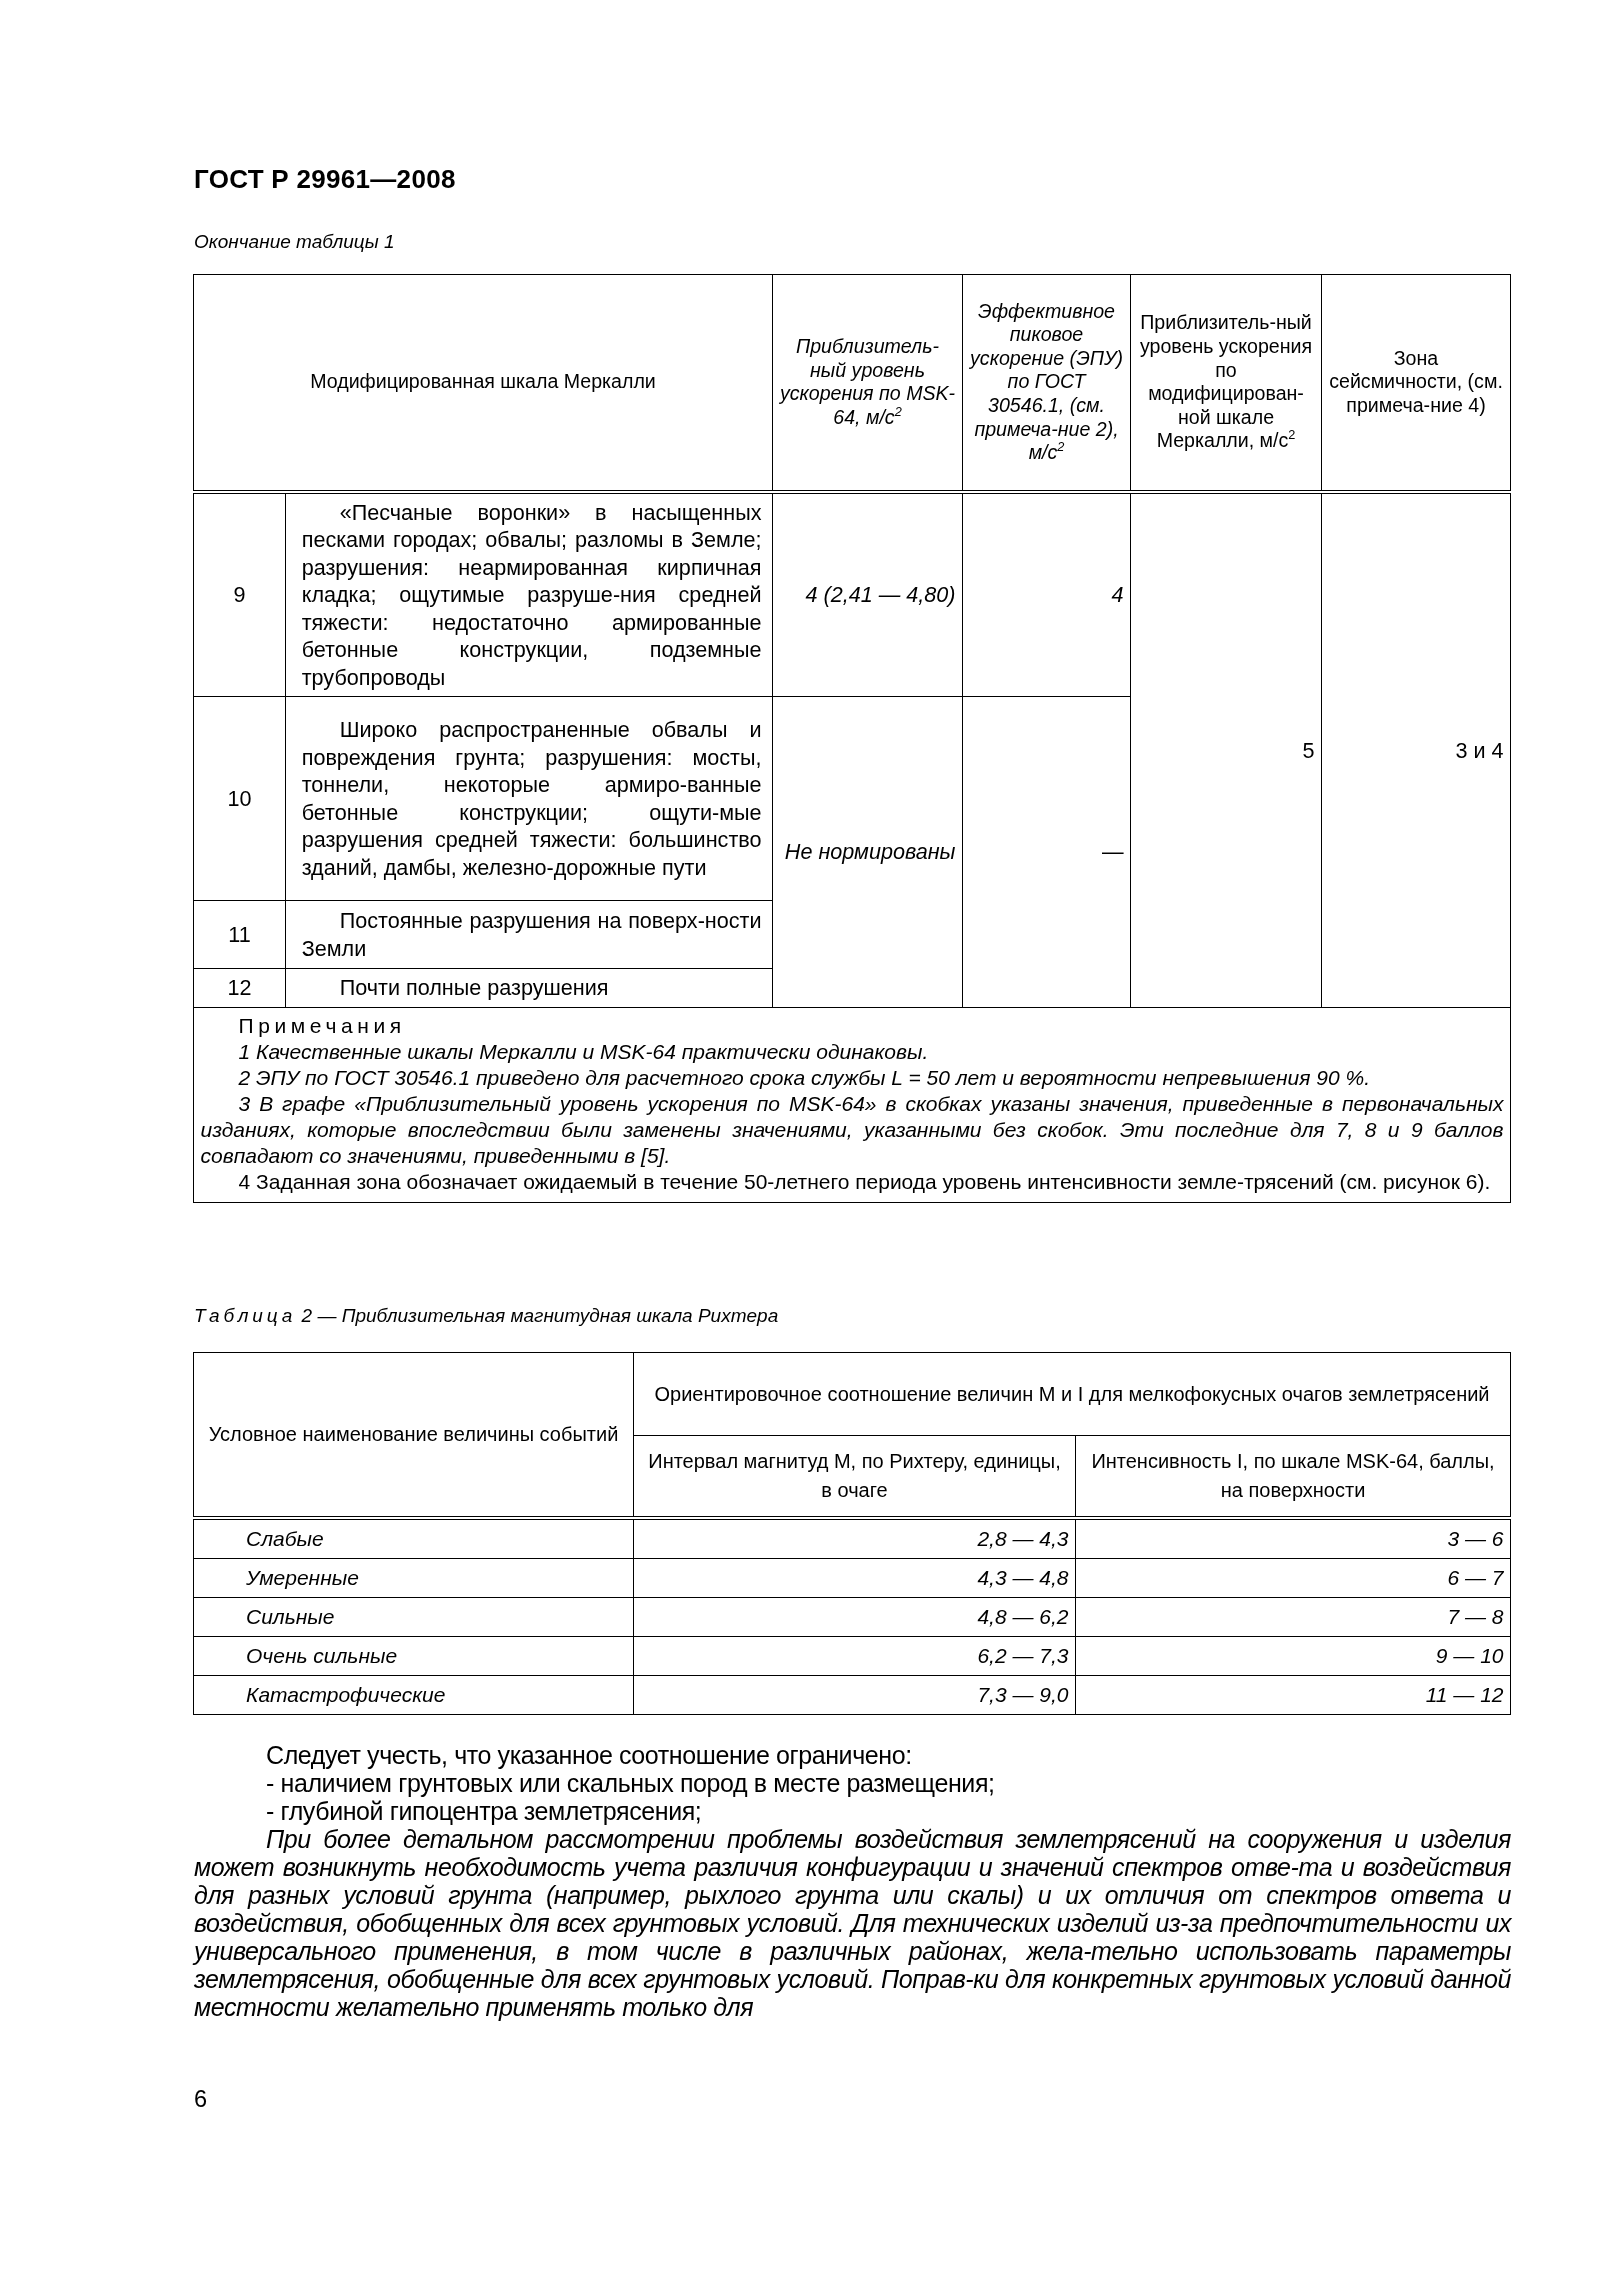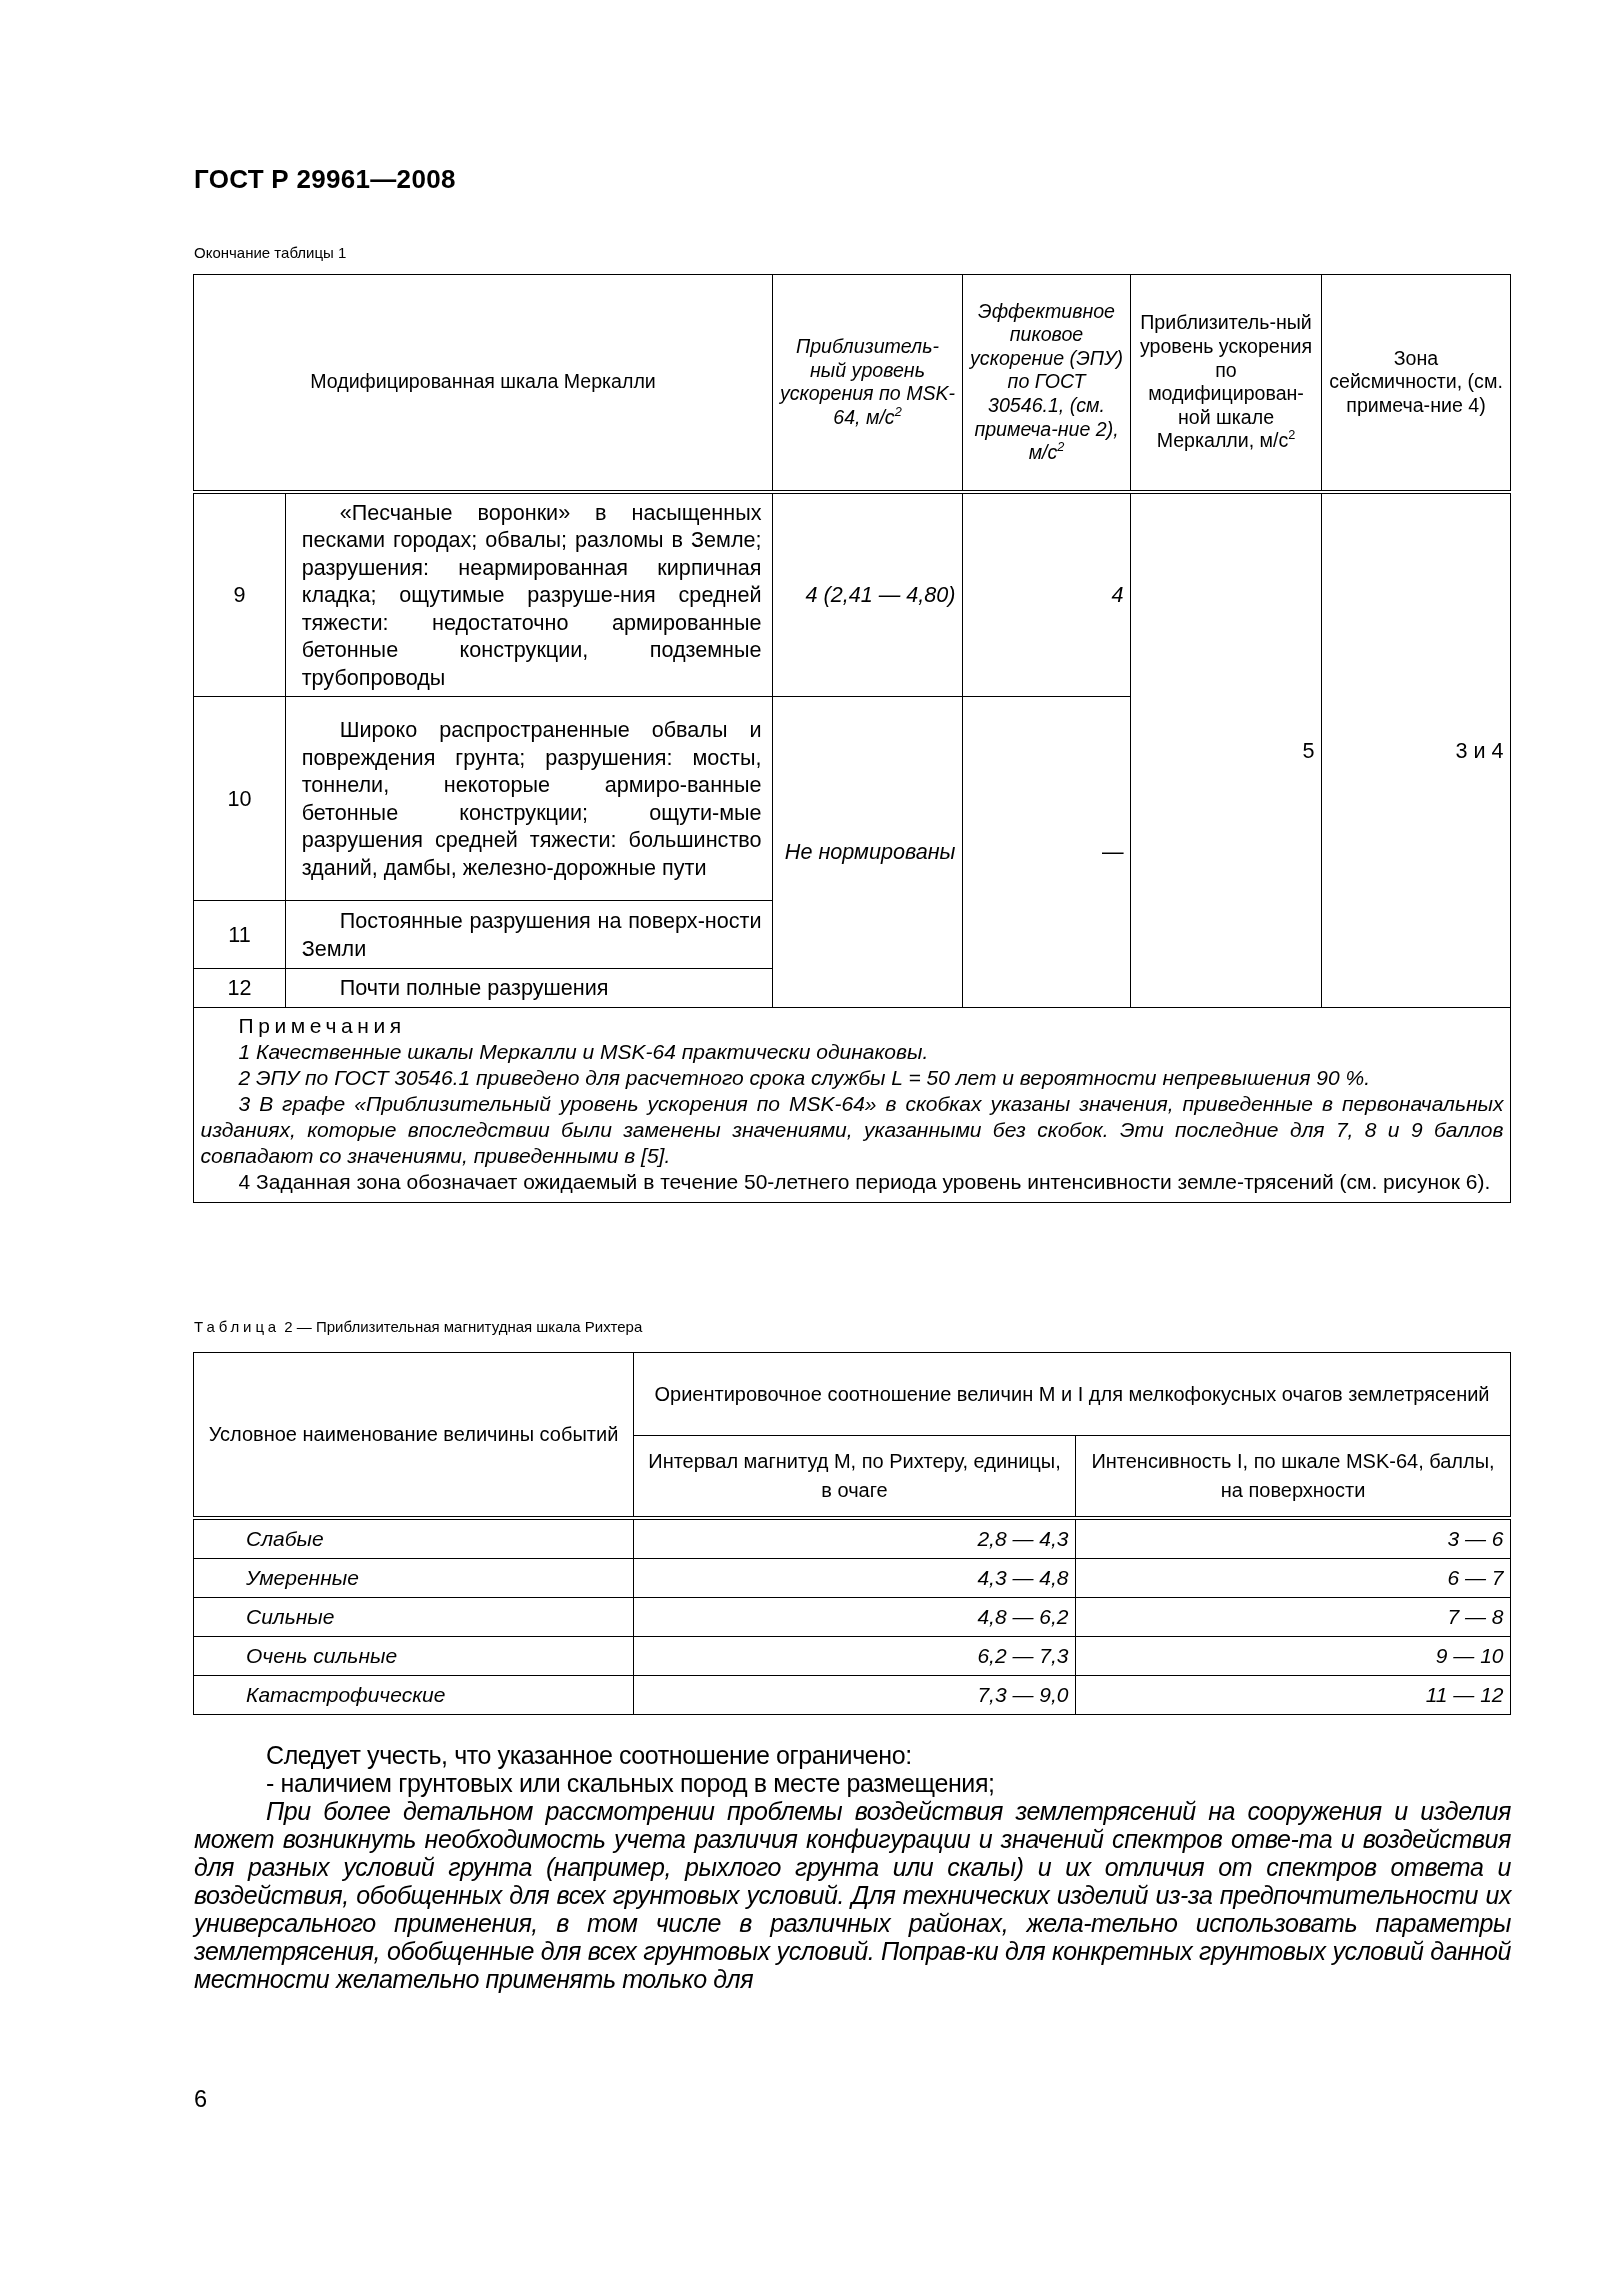--- a/index.html
+++ b/index.html
@@ -1,19 +1,19 @@
 <!DOCTYPE html>
 <html style="font-size:10.5px"><head>
 <meta charset="utf-8">
 <style>
   html, body { margin:0; padding:0; background:#ffffff; }
   body { width:1623px; height:2295px; position:relative; overflow:hidden; color:#000; font-family:"Liberation Sans", sans-serif; }
   .abs { position:absolute; }
   .doc-title { left:194px; top:164px; font-size:26px; font-weight:bold; letter-spacing:0.3px; }
-  .caption { font-size:15px;margin-top:13px; }
+  .caption { font-style:italic; font-size:19px; }
   .cap1 { left:194px; top:231px; }
   .cap2 { left:194px; top:1305px; }
   .spaced { letter-spacing:3.9px; }
 
   table { border-collapse:collapse; position:absolute; table-layout:fixed; }
   td, th { border:1.3px solid #000; padding:0 6.5px; vertical-align:middle; font-weight:normal; }
   .t1 { left:193px; top:274px; width:1317px; font-size:21.6px; line-height:27.5px; }
   .t1 th { text-align:center; font-size:19.6px; line-height:23.6px; }
   .t1 thead tr th { border-bottom:4.6px double #000; }
   .t1 .num { text-align:center; }
@@ -140,17 +140,18 @@
       <td class="name">Катастрофические</td>
       <td class="val">7,3 — 9,0</td>
       <td class="val">11 — 12</td>
     </tr>
   </tbody>
 </table>
 
 <div class="abs body-text">
   <p>Следует учесть, что указанное соотношение ограничено:</p>
   <p>- наличием грунтовых или скальных пород в месте размещения;</p>
+  <p>- глубиной гипоцентра землетрясения;</p>
   <p class="itp">При более детальном рассмотрении проблемы воздействия землетрясений на сооружения и изделия может возникнуть необходимость учета различия конфигурации и значений спектров отве-та и воздействия для разных условий грунта (например, рыхлого грунта или скалы) и их отличия от спектров ответа и воздействия, обобщенных для всех грунтовых условий. Для технических изделий из-за предпочтительности их универсального применения, в том числе в различных районах, жела-тельно использовать параметры землетрясения, обобщенные для всех грунтовых условий. Поправ-ки для конкретных грунтовых условий данной местности желательно применять только для</p>
 </div>
 
 <div class="abs page-num">6</div>
 
 
 </body></html>

